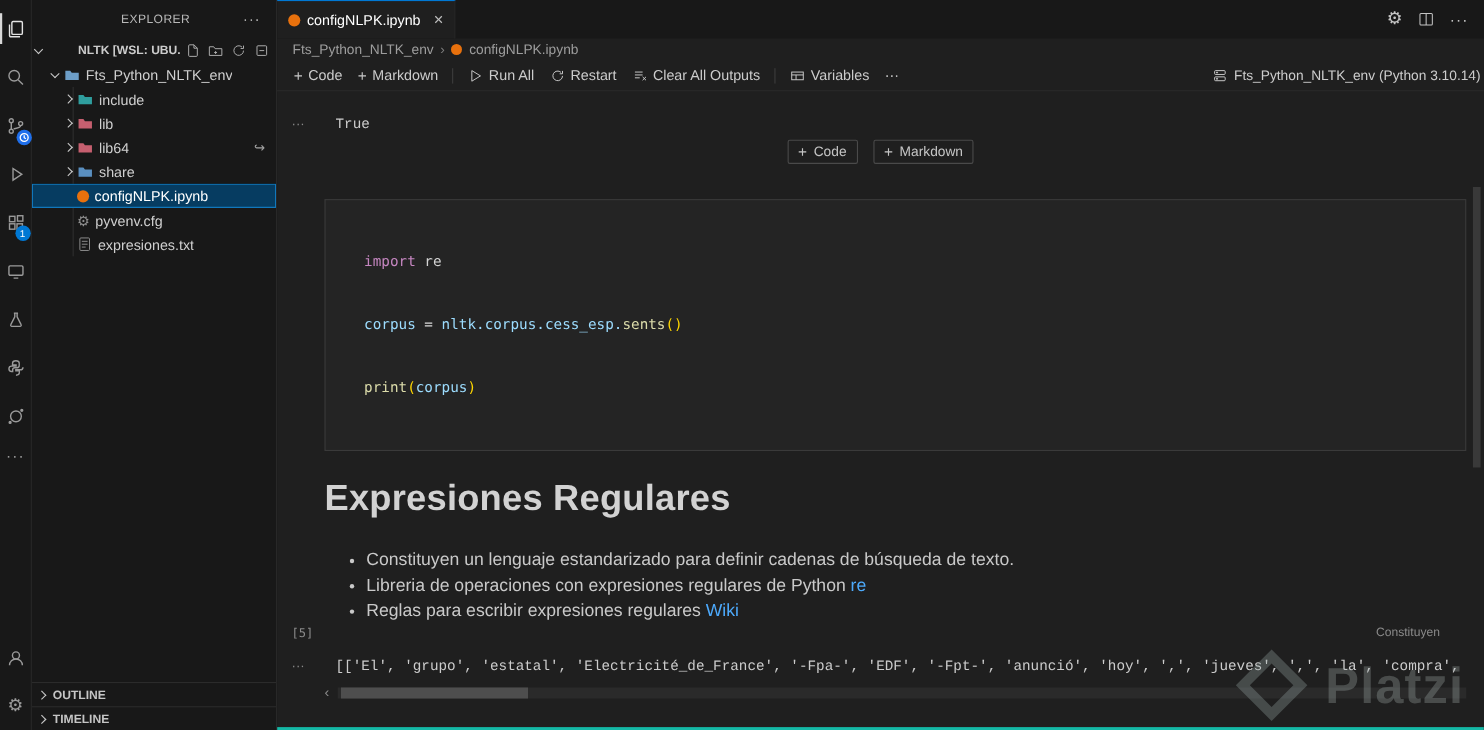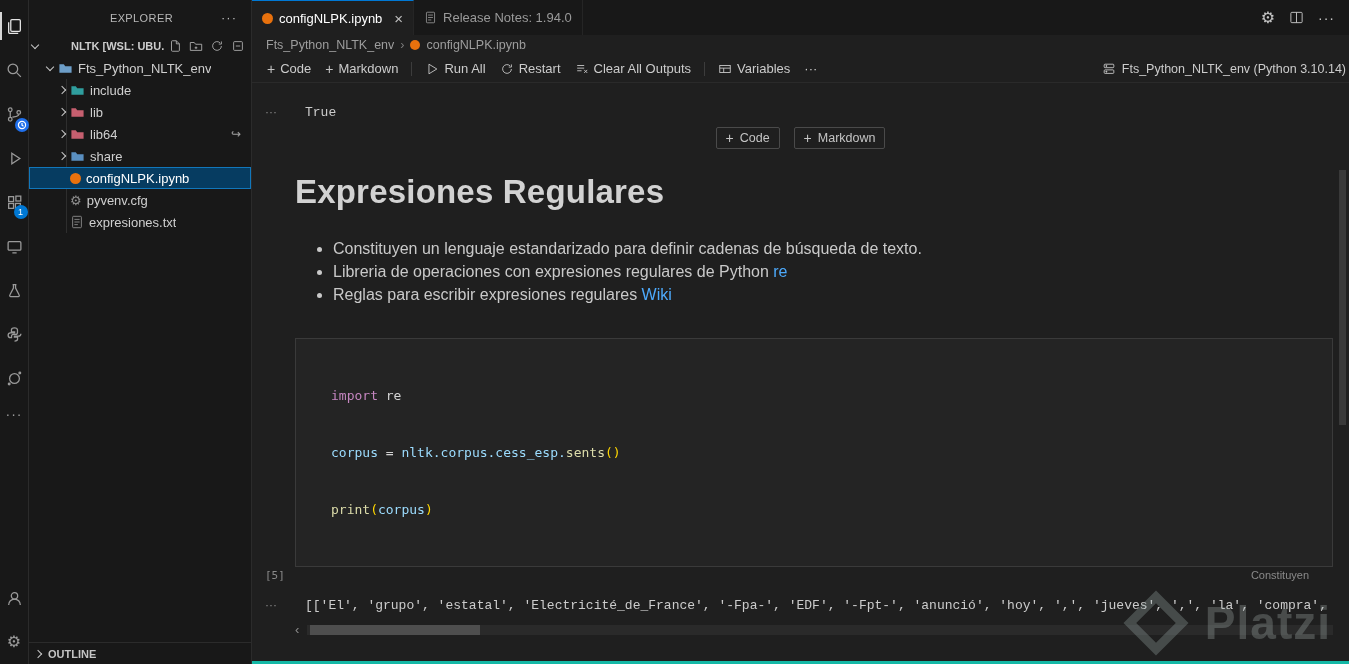--- a/index.html
+++ b/index.html
@@ -314,37 +314,34 @@
           </svg>
         <span class="tlabel">expresiones.txt</span>
       </div>
     </div>
 
     <div class="sb-bottom">
       <div class="sb-panel">
         <span class="chev"></span>
         <span>OUTLINE</span>
       </div>
+      <div class="sb-panel">
+        <span class="chev"></span>
+        <span>TIMELINE</span>
+      </div>
     </div>
   </div>
 
   <div class="editor">
 
     <div class="tabbar">
       <div class="tab active">
         <span class="jdot"></span>
         <span>configNLPK.ipynb</span>
         <span class="tab-close">×</span>
-      </div>
-      <div class="tab inactive">
-        <svg class="pageico" viewBox="0 0 16 16" fill="none" stroke="currentColor">
-            <rect x="3" y="1.5" width="10" height="13" rx="1"></rect>
-            <path d="M5 5h6M5 8h6M5 11h4"></path>
-          </svg>
-        <span>Release Notes: 1.94.0</span>
       </div>
       <div class="tab-actions">
         <span class="gear-glyph">⚙</span>
         <svg viewBox="0 0 16 16" fill="none" stroke="currentColor">
             <rect x="2" y="2.5" width="12" height="11" rx="1"></rect>
             <path d="M8 2.5v11"></path>
           </svg>
         <span class="ta-more">···</span>
       </div>
     </div>
@@ -414,45 +411,45 @@
       </div>
 
       <div class="hovbtns">
         <div class="hbtn">
           <span class="plus">+</span>
           <span>Code</span>
         </div>
         <div class="hbtn">
           <span class="plus">+</span>
           <span>Markdown</span>
+        </div>
+      </div>
+
+      <div class="nrow cell-row">
+        <div class="gut"></div>
+        <div class="cont">
+          <div class="cellbox">
+            <div class="cline"><span class="tk-kw">import</span><span class="tk-pl"> re</span></div>
+            <div class="cline"><span class="tk-var">corpus</span><span class="tk-op"> = </span><span class="tk-var">nltk.corpus.cess_esp.</span><span class="tk-fn">sents</span><span class="tk-b1">()</span></div>
+            <div class="cline"><span class="tk-fn">print</span><span class="tk-b1">(</span><span class="tk-var">corpus</span><span class="tk-b1">)</span></div>
+          </div>
         </div>
       </div>
 
       <div class="nrow md-row">
         <div class="gut"></div>
         <div class="cont md">
           <h1>Expresiones Regulares</h1>
           <ul>
             <li><span>Constituyen un lenguaje estandarizado para definir cadenas de búsqueda de texto.</span></li>
             <li><span>Libreria de operaciones con expresiones regulares de Python </span><a href="#">re</a></li>
             <li><span>Reglas para escribir expresiones regulares </span><a href="#">Wiki</a></li>
           </ul>
         </div>
       </div>
-
-      <div class="nrow cell-row">
-        <div class="gut"></div>
-        <div class="cont">
-          <div class="cellbox">
-            <div class="cline"><span class="tk-kw">import</span><span class="tk-pl"> re</span></div>
-            <div class="cline"><span class="tk-var">corpus</span><span class="tk-op"> = </span><span class="tk-var">nltk.corpus.cess_esp.</span><span class="tk-fn">sents</span><span class="tk-b1">()</span></div>
-            <div class="cline"><span class="tk-fn">print</span><span class="tk-b1">(</span><span class="tk-var">corpus</span><span class="tk-b1">)</span></div>
-          </div>
-        </div>
-      </div>
       <div class="nrow">
         <div class="gut cellmeta">
             <span class="exec">[5]</span>
           </div>
         <div class="cont cellmeta">
             <span class="lang">Constituyen</span>
           </div>
       </div>
 
       <div class="nrow row-out1">

